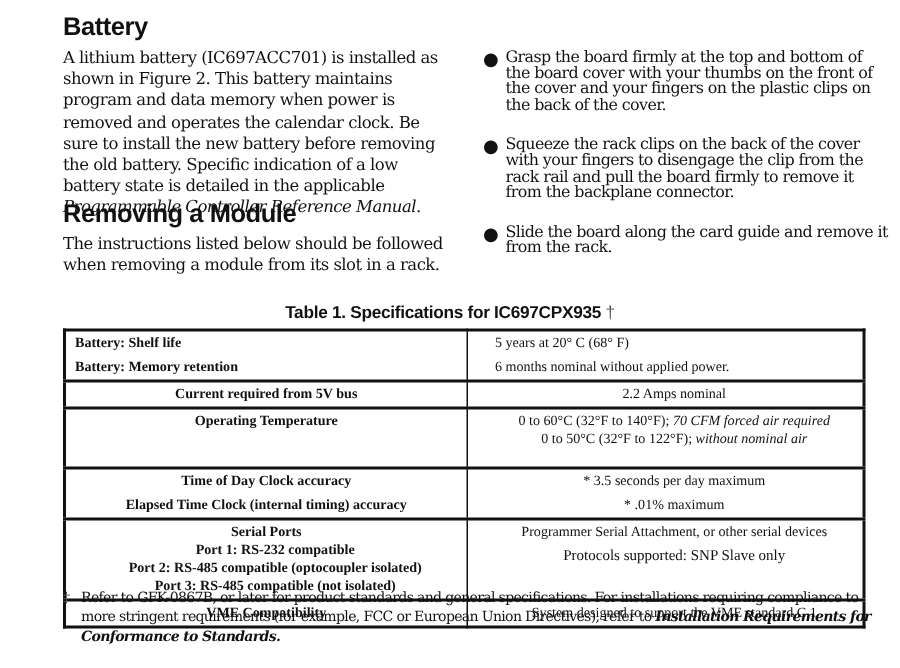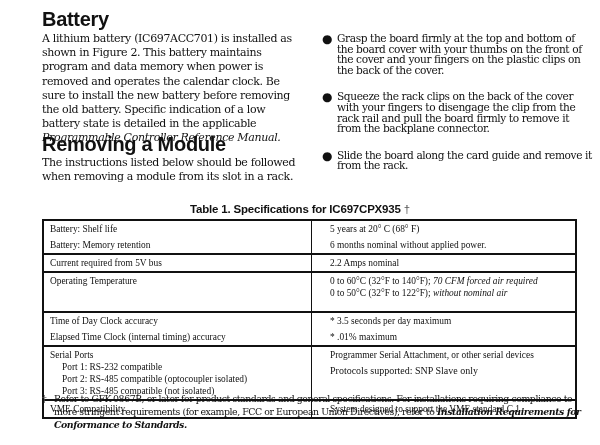--- a/index.html
+++ b/index.html
@@ -1,28 +1,28 @@
 <!DOCTYPE html>
 <html><head>
 <meta charset="utf-8">
 <style>
   html, body { margin:0; padding:0; background:#ffffff; }
   body { width:600px; height:445px; position:relative; overflow:hidden; color:#111; font-family:"DejaVu Serif", serif; }
-  .h { position:absolute; font-family:"Liberation Sans", sans-serif; font-weight:bold; font-size:20px; letter-spacing:-0.3px; color:#111; }
+  .h { position:absolute; font-family:"Liberation Sans", sans-serif; font-weight:bold; font-size:17px; letter-spacing:-0.3px; color:#111; }
   .p { position:absolute; font-family:"DejaVu Serif", serif; font-size:11px; line-height:14.2px; letter-spacing:-0.35px; color:#111; }
   .p i { font-style:italic; }
   .bullets { position:absolute; left:322px; top:33px; width:270px; margin:0; padding:0; list-style:none; }
   .bullets li { position:relative; padding-left:15px; font-family:"DejaVu Serif", serif; font-size:10.6px; line-height:10.6px; letter-spacing:-0.4px; }
   .bullets li .dot { position:absolute; left:0; top:1px; font-size:12px; }
   .caption { position:absolute; left:0; width:600px; top:203px; text-align:center; font-family:"Liberation Sans", sans-serif; font-weight:bold; font-size:11.5px; letter-spacing:-0.2px; }
   .caption .dag { font-weight:normal; color:#555; }
   table.spec { position:absolute; left:42px; top:219px; width:535px; border-collapse:collapse; border:2px solid #111; font-family:"Liberation Serif", serif; font-size:9.4px; }
   table.spec td { vertical-align:top; padding:2px 6px 2px 6px; line-height:12px; }
-  table.spec td.l { width:255px; border-right:1.5px solid #111; font-weight:normal; }
-  table.spec tr.g { border-top:2px solid #111; }
+  table.spec td.l { width:255px; border-right:1.5px solid #111; font-weight:bold; }
+  table.spec tr.g { border-top:2px solid #111;text-align:center; }
   table.spec td.r { padding-left:18px; }
   .sub { display:block; }
   .indent { padding-left:12px; display:block; }
   .gap { margin-top:4px; display:block; }
   .big { font-size:10px; }
   .foot { position:absolute; left:42px; top:392px; width:540px; font-family:"DejaVu Serif", serif; font-size:9.4px; line-height:13px; letter-spacing:-0.45px; }
   .foot .dag { position:absolute; left:0; top:0; color:#555; }
   .foot .txt { display:block; padding-left:12px; }
   .foot i { font-weight:bold; }
 </style>

